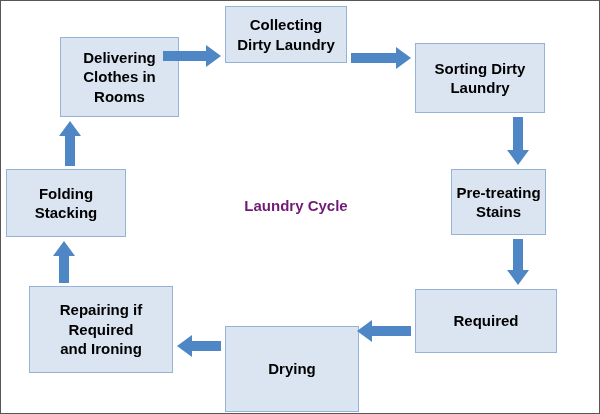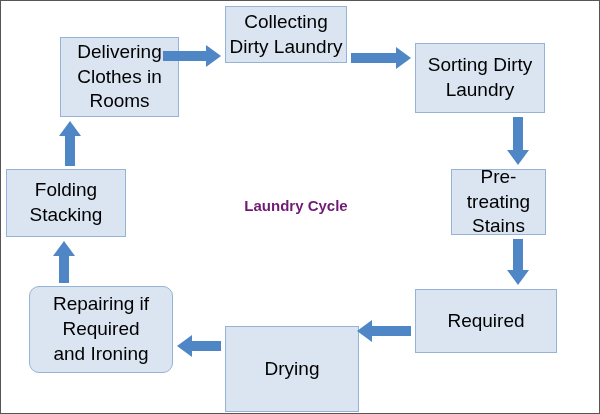--- a/index.html
+++ b/index.html
@@ -6,21 +6,21 @@
   #canvas{
     position:relative;width:600px;height:414px;background:#fff;
     border:1px solid #565656;box-sizing:border-box;
     font-family:"Liberation Sans",sans-serif;overflow:hidden;
   }
   .node{
     position:absolute;background:var(--box-fill,#dbe5f1);
     border:1.5px solid var(--box-border,#95b3d7);
     display:flex;align-items:center;justify-content:center;
     text-align:center;white-space:pre-line;
-    font-size:19px;line-height:1.3;color:#000;box-sizing:border-box;
+    font-size:15px;line-height:1.3;color:#000;box-sizing:border-box;font-weight:bold;
   }
   .title{
     position:absolute;font-weight:bold;font-size:15px;color:#701a75;text-align:center;
   }
   .arrow{position:absolute;display:flex;}
   .arrow.h{flex-direction:row;align-items:center;height:22px;}
   .arrow.v{flex-direction:column;align-items:center;width:22px;}
   .shaft{background:var(--arrow,#4e86c6);}
   .arrow.h .shaft{height:10px;flex:1;}
   .arrow.v .shaft{width:10px;flex:1;}
@@ -46,21 +46,21 @@
 Laundry</div>
 
   <div class="node" style="left:450px;top:168px;width:95px;height:66px;">Pre-treating
 Stains</div>
 
   <div class="node" style="left:5px;top:168px;width:120px;height:68px;">Folding
 Stacking</div>
 
   <div class="node" style="left:414px;top:288px;width:142px;height:64px;">Required</div>
 
-  <div class="node" style="left:28px;top:285px;width:144px;height:87px;border-radius:10px;">Repairing if
+  <div class="node" style="left:28px;top:285px;width:144px;height:87px;">Repairing if
 Required
 and Ironing</div>
 
   <div class="node" style="left:224px;top:325px;width:134px;height:86px;">Drying</div>
 
   <div class="title" style="left:225px;top:196px;width:140px;">Laundry Cycle</div>
 
   <div class="arrow h right" style="left:162px;top:44px;width:58px;">
     <div class="shaft"></div>
     <div class="head"></div>

